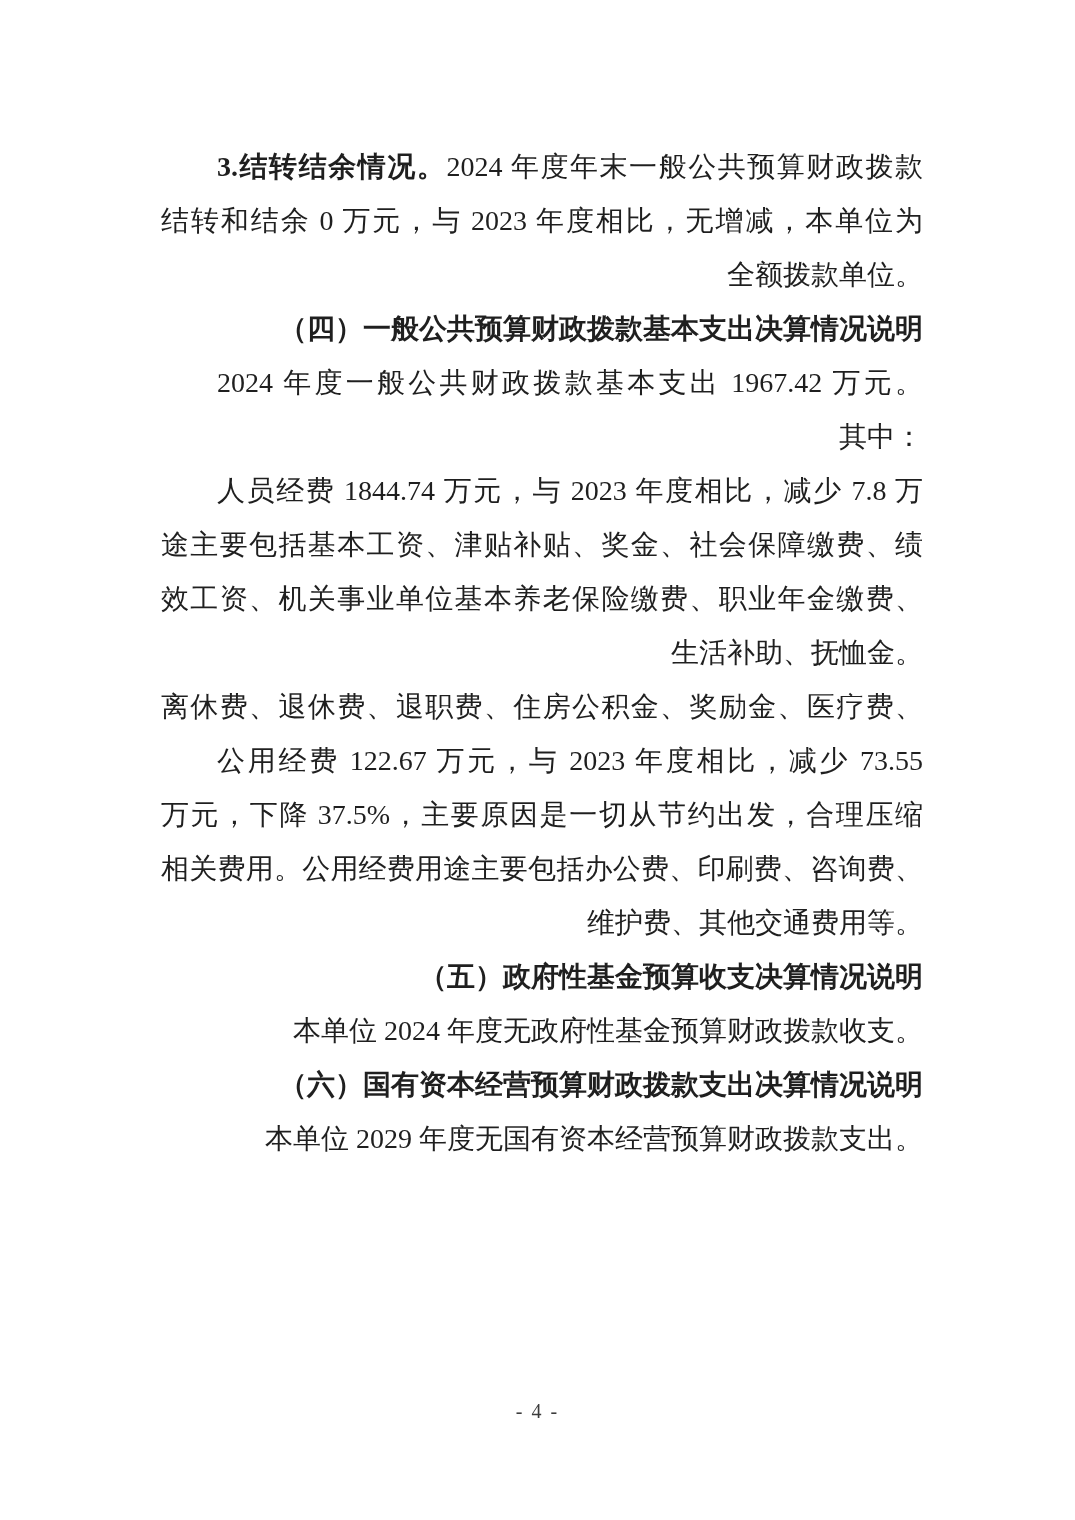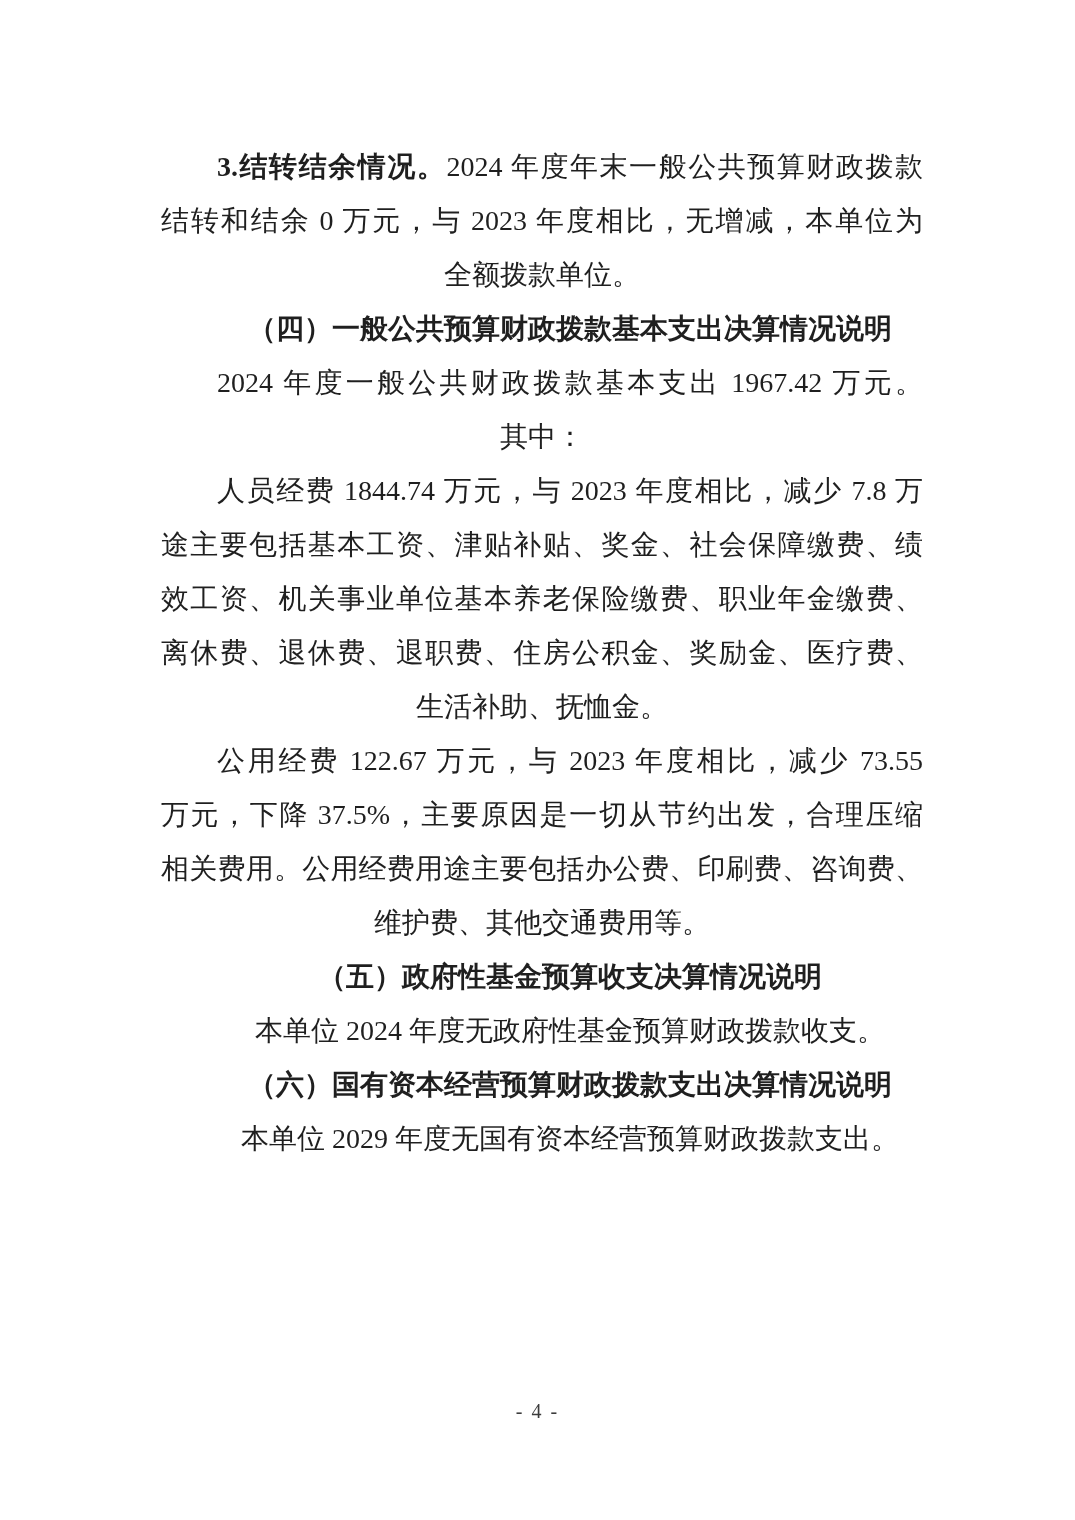--- a/index.html
+++ b/index.html
@@ -20,21 +20,21 @@
   .content {
     position: absolute;
     left: 161px;
     top: 140px;
     width: 762px;
   }
   .line {
     height: 54px;
     line-height: 54px;
     font-size: 28px;
-    text-align: center;
+    text-align: right;
     white-space: normal;
     overflow: visible;
   }
   .line.justify {
     text-align: justify;
     text-align-last: justify;
     text-justify: inter-character;
   }
   .line.indent {
     text-indent: 56px;
@@ -63,22 +63,22 @@
   <div class="content" id="document-body">
       <div class="line indent justify"><span class="bold">3.结转结余情况。</span><span>2024 年度年末一般公共预算财政拨款</span></div>
       <div class="line justify"><span>结转和结余 0 万元，与 2023 年度相比，无增减，本单位为</span></div>
       <div class="line"><span>全额拨款单位。</span></div>
       <div class="line heading indent"><span class="bold">（四）一般公共预算财政拨款基本支出决算情况说明</span></div>
       <div class="line indent justify"><span>2024 年度一般公共财政拨款基本支出 1967.42 万元。</span></div>
       <div class="line"><span>其中：</span></div>
       <div class="line indent justify"><span>人员经费 1844.74 万元，与 2023 年度相比，减少 7.8 万</span></div>
       <div class="line justify"><span>途主要包括基本工资、津贴补贴、奖金、社会保障缴费、绩</span></div>
       <div class="line justify"><span>效工资、机关事业单位基本养老保险缴费、职业年金缴费、</span></div>
+      <div class="line"><span>生活补助、抚恤金。</span></div>
       <div class="line justify"><span>离休费、退休费、退职费、住房公积金、奖励金、医疗费、</span></div>
-      <div class="line"><span>生活补助、抚恤金。</span></div>
       <div class="line indent justify"><span>公用经费 122.67 万元，与 2023 年度相比，减少 73.55</span></div>
       <div class="line justify"><span>万元，下降 37.5%，主要原因是一切从节约出发，合理压缩</span></div>
       <div class="line justify"><span>相关费用。公用经费用途主要包括办公费、印刷费、咨询费、</span></div>
       <div class="line"><span>维护费、其他交通费用等。</span></div>
       <div class="line heading indent"><span class="bold">（五）政府性基金预算收支决算情况说明</span></div>
       <div class="line indent"><span>本单位 2024 年度无政府性基金预算财政拨款收支。</span></div>
       <div class="line heading indent"><span class="bold">（六）国有资本经营预算财政拨款支出决算情况说明</span></div>
       <div class="line indent"><span>本单位 2029 年度无国有资本经营预算财政拨款支出。</span></div>
     </div>
   <div class="footer">- 4 -</div>

